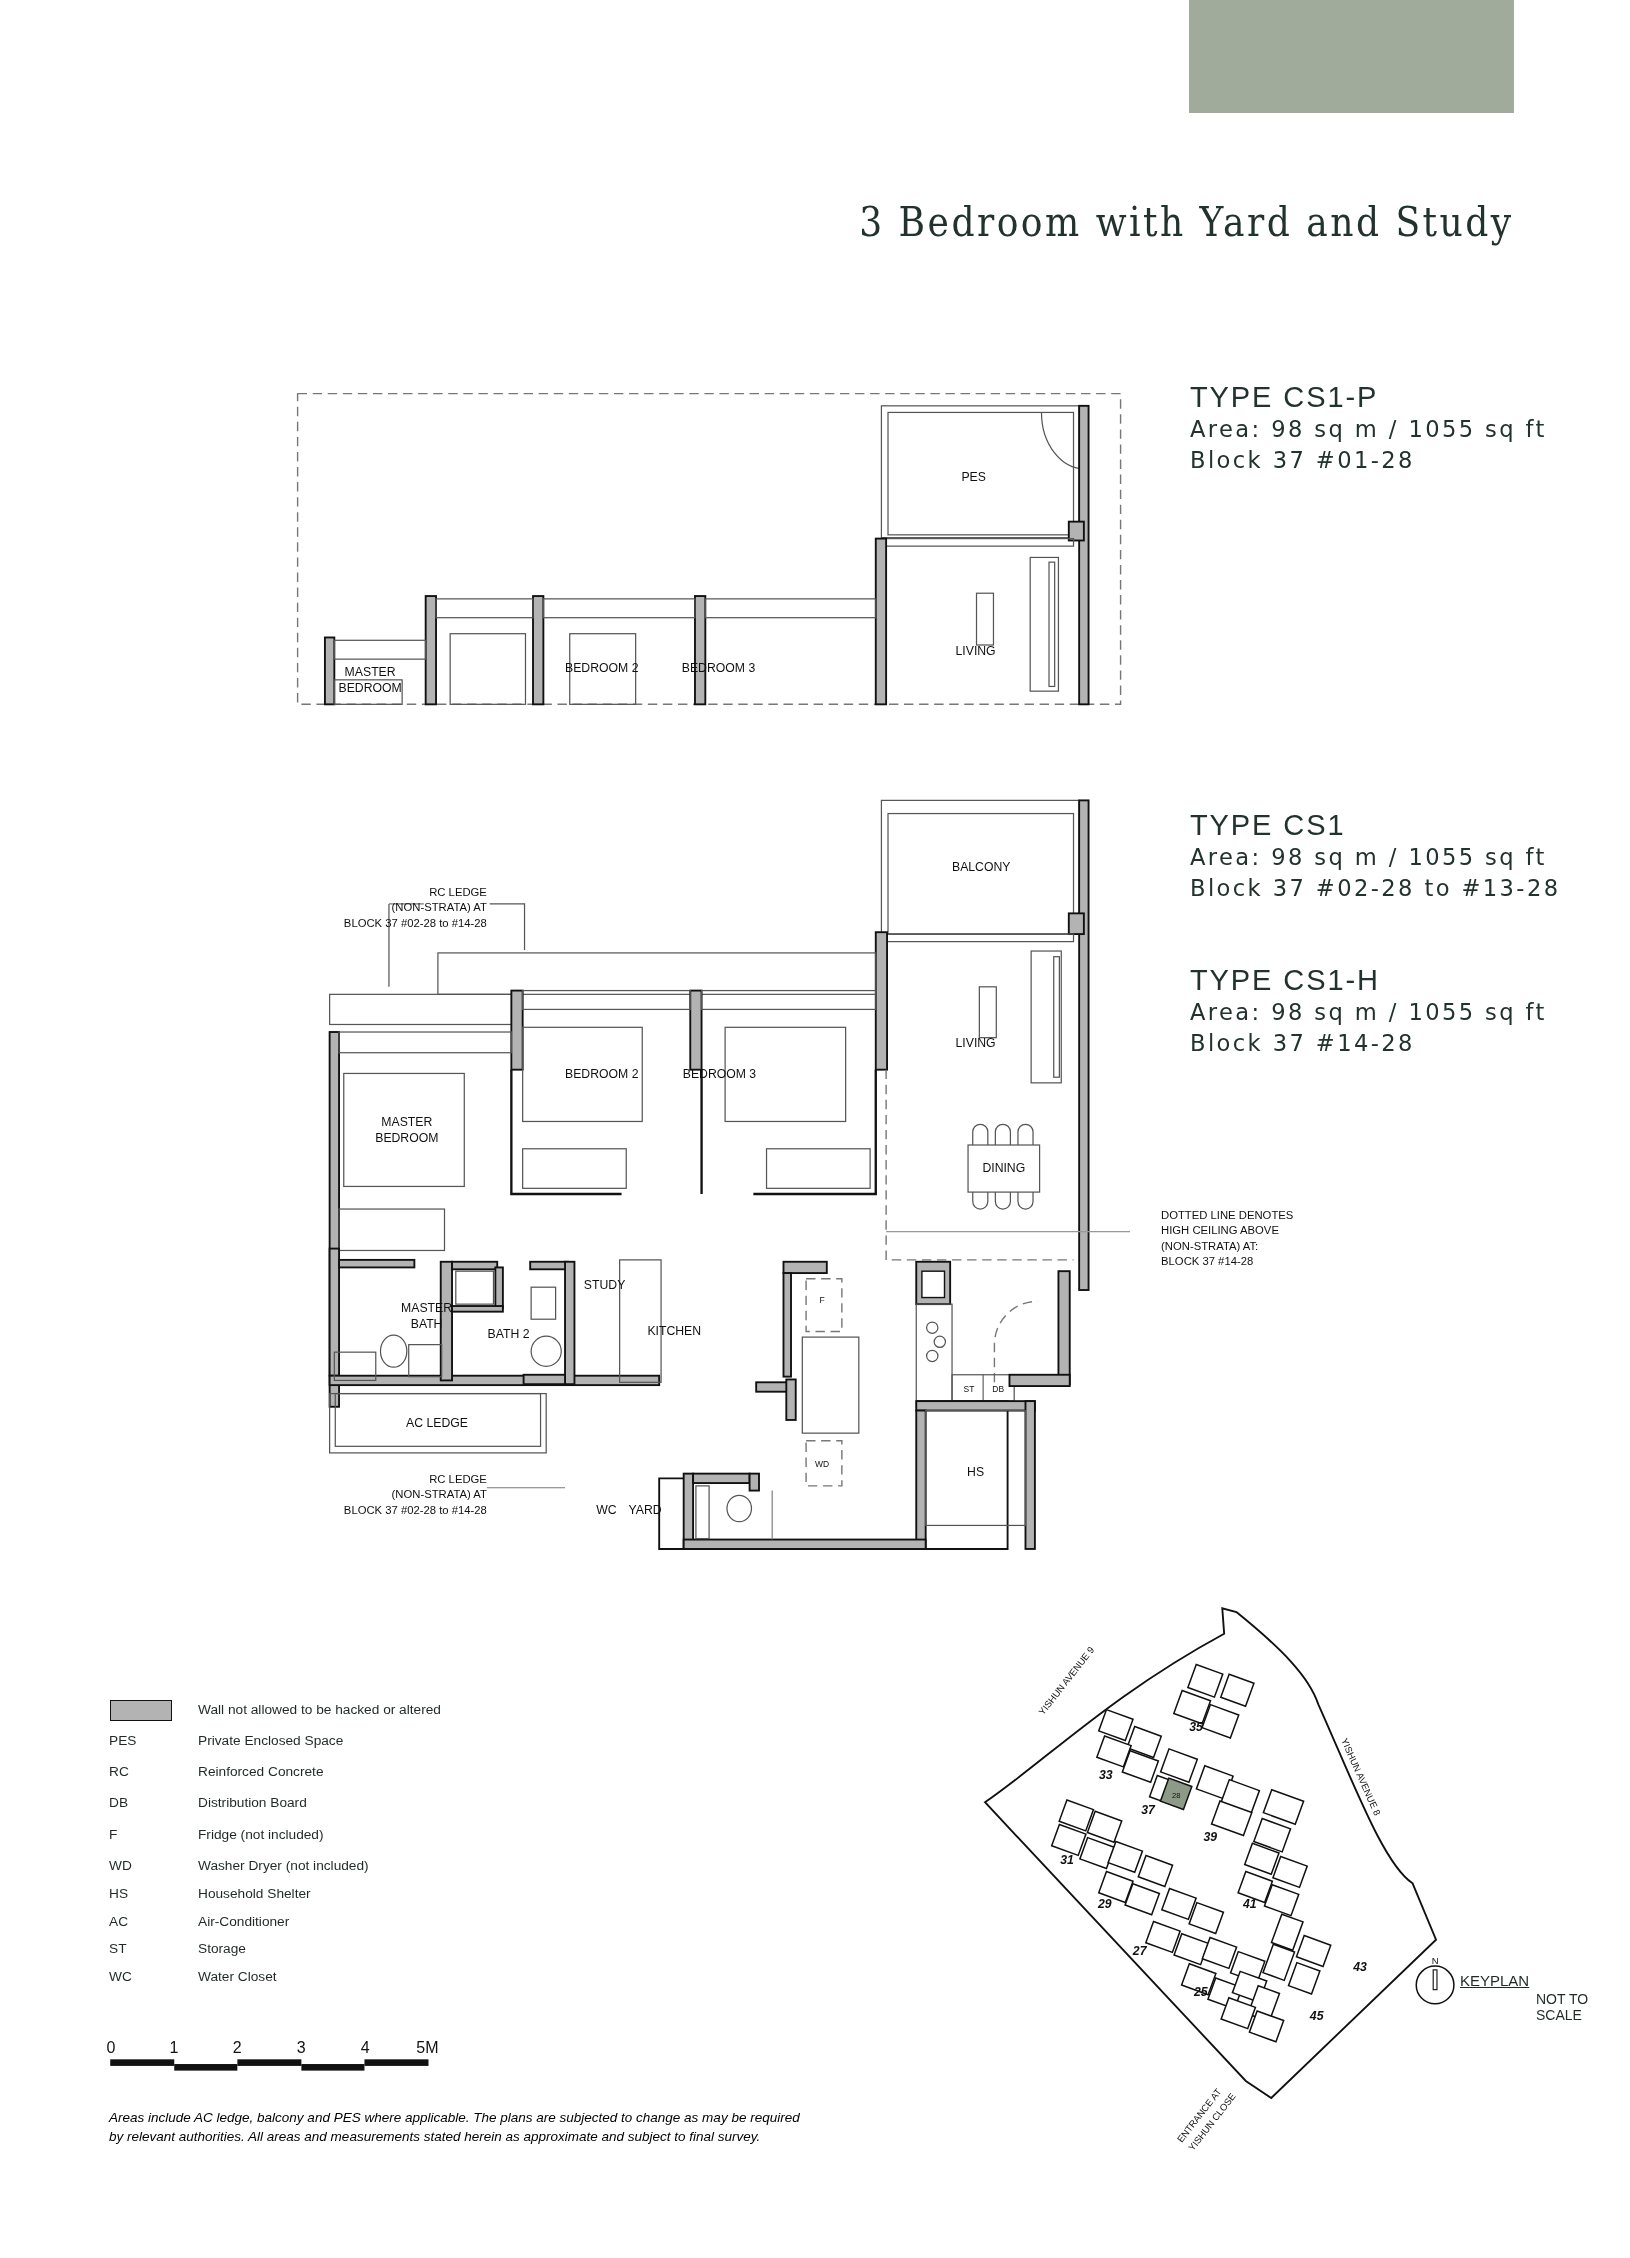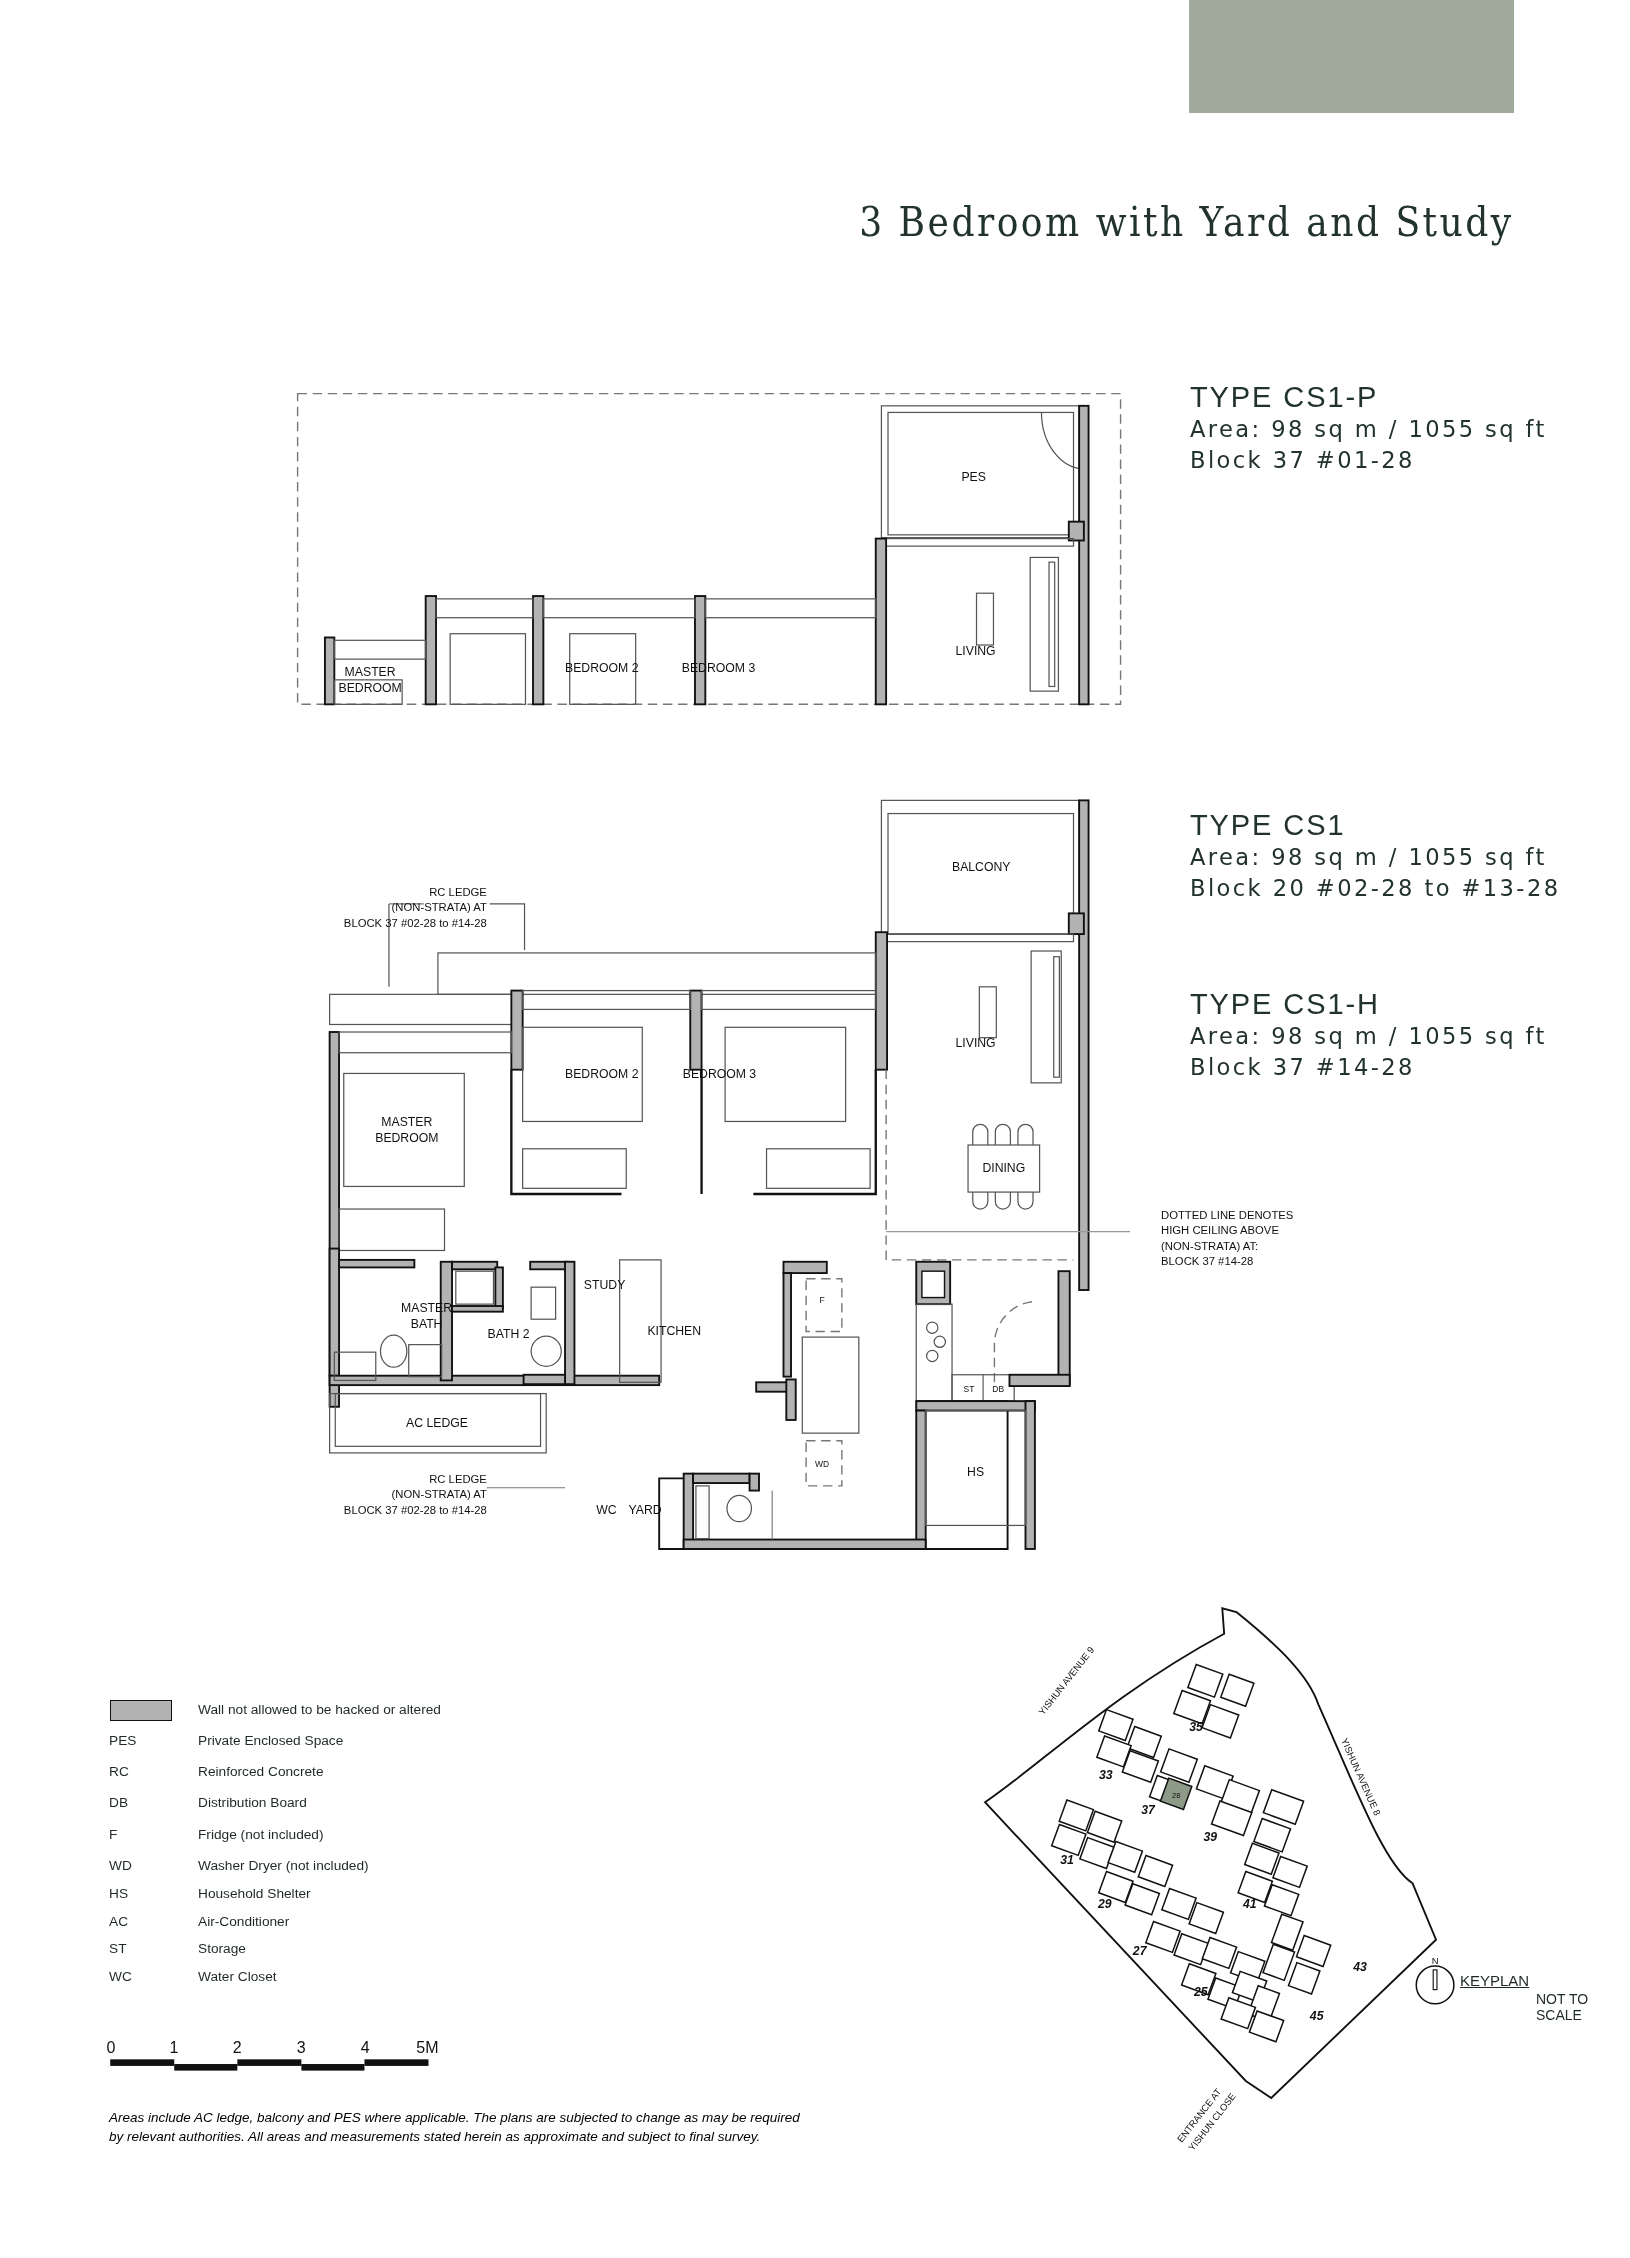--- a/index.html
+++ b/index.html
@@ -33,23 +33,23 @@
 <h1 class="page-title">3 Bedroom with Yard and Study</h1>
 
 <div class="unit-info" style="top:380px">
   <div class="unit-type">TYPE CS1-P</div>
   <div class="unit-line">Area: 98 sq m / 1055 sq ft</div>
   <div class="unit-line">Block 37 #01-28</div>
 </div>
 <div class="unit-info" style="top:808px">
   <div class="unit-type">TYPE CS1</div>
   <div class="unit-line">Area: 98 sq m / 1055 sq ft</div>
-  <div class="unit-line">Block 20 #02-28 to #13-28</div>
+  <div class="unit-line">Block 37 #02-28 to #13-28</div>
 </div>
-<div class="unit-info" style="top:987px">
+<div class="unit-info" style="top:963px">
   <div class="unit-type">TYPE CS1-H</div>
   <div class="unit-line">Area: 98 sq m / 1055 sq ft</div>
   <div class="unit-line">Block 37 #14-28</div>
 </div>
 
 <svg width="1631" height="2258" viewBox="0 0 1732 2398">
 
   <g>
     <rect x="316" y="418" width="874" height="330" class="dash"></rect>
 

